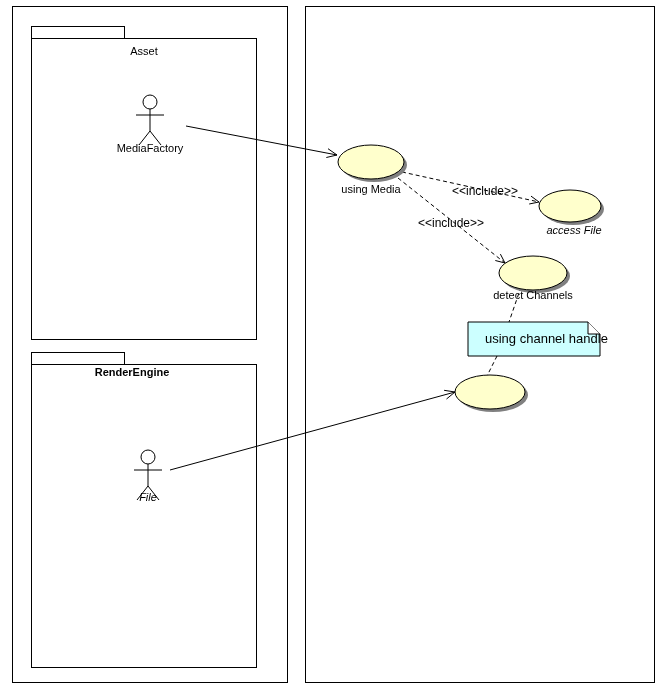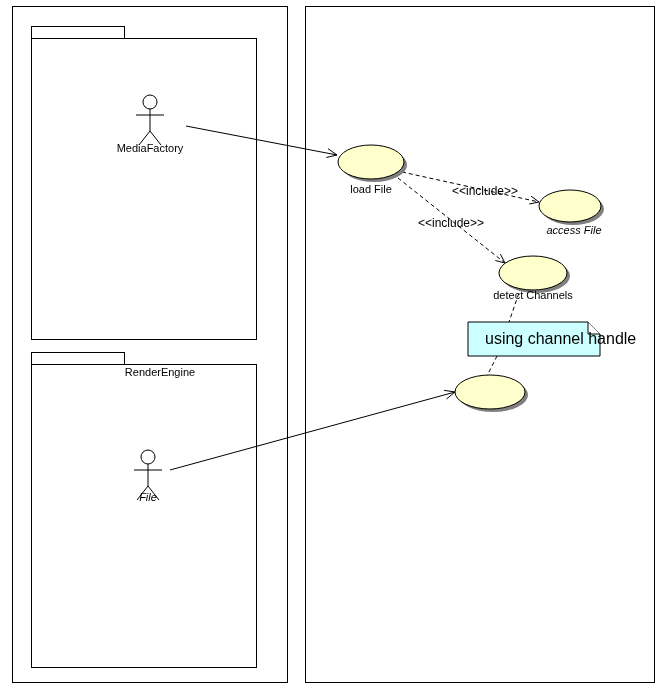--- a/index.html
+++ b/index.html
@@ -67,38 +67,39 @@
   }
   .stereo-label {
     position: absolute;
     font-size: 12px;
     color: #000000;
     white-space: nowrap;
     line-height: 11px;
   }
   .note-text {
     position: absolute;
-    font-size: 16px;
+    font-size: 13px;
     color: #000000;
     white-space: nowrap;
     line-height: 12px;
   }
   svg { display: block; overflow: visible; }
 </style>
 </head>
 <body>
 
 <div id="canvas">
     <div class="frame" style="left: 12px; top: 6px; width: 276px; height: 677px; border-color: rgb(0, 0, 0);"></div>
     <div class="frame" style="left: 305px; top: 6px; width: 350px; height: 677px; border-color: rgb(0, 0, 0);"></div>
     <div class="pkg-tab" style="left: 31px; top: 26px; width: 94px; height: 13px; border-color: rgb(0, 0, 0);"></div>
     <div class="pkg-body" style="left: 31px; top: 38px; width: 226px; height: 302px; border-color: rgb(0, 0, 0);"></div>
+    <div class="pkg-name" style="left: 64px; top: 45px; width: 160px;">Asset</div>
     <div class="pkg-tab" style="left: 31px; top: 352px; width: 94px; height: 13px; border-color: rgb(0, 0, 0);"></div>
     <div class="pkg-body" style="left: 31px; top: 364px; width: 226px; height: 304px; border-color: rgb(0, 0, 0);"></div>
-    <div class="pkg-name" style="left: 80px; top: 366px; width: 160px;">RenderEngine</div>
+    <div class="pkg-name" style="left: 52px; top: 366px; width: 160px; font-weight: bold;">RenderEngine</div>
     <svg width="667" height="692" viewBox="0 0 667 692" style="position: absolute; left: 0px; top: 0px;">
       <g>
         <line x1="186" y1="126" x2="337" y2="155" stroke="#000000" stroke-width="1"></line>
         <path d="M328.0,148.7 L337.0,155.0 L326.3,157.5" fill="none" stroke="#000000" stroke-width="1"></path>
       </g>
       <g>
         <line x1="170" y1="470" x2="455" y2="392" stroke="#000000" stroke-width="1"></line>
         <path d="M444.1,390.3 L455.0,392.0 L446.5,399.0" fill="none" stroke="#000000" stroke-width="1"></path>
       </g>
       <g>
@@ -139,19 +140,19 @@
       </g>
       <g>
         <ellipse cx="493" cy="395" rx="35" ry="17" fill="#808080"></ellipse>
         <ellipse cx="490" cy="392" rx="35" ry="17" fill="#ffffcc" stroke="#000000" stroke-width="1"></ellipse>
       </g>
       <path d="M468,322 L588,322 L600,334 L600,356 L468,356 Z" fill="#ccffff" stroke="#000000" stroke-width="1"></path>
       <path d="M588,322 L588,334 L600,334" fill="#ffffff" stroke="#000000" stroke-width="1"></path>
     </svg>
     <div class="actor-label" style="left: 70px; top: 142px; width: 160px;">MediaFactory</div>
     <div class="actor-label italic" style="left: 68px; top: 491px; width: 160px;">File</div>
-    <div class="uc-label" style="left: 291px; top: 183px; width: 160px;">load File</div>
+    <div class="uc-label" style="left: 291px; top: 183px; width: 160px;">using Media</div>
     <div class="uc-label" style="left: 494px; top: 224px; width: 160px; font-style: italic;">access File</div>
     <div class="uc-label" style="left: 453px; top: 289px; width: 160px;">detect Channels</div>
     <div class="stereo-label" style="left: 452px; top: 186px;">&lt;&lt;include&gt;&gt;</div>
     <div class="stereo-label" style="left: 418px; top: 218px;">&lt;&lt;include&gt;&gt;</div>
     <div class="note-text" style="left: 485px; top: 333px;">using channel handle</div>
   </div>
 
 </body></html>

